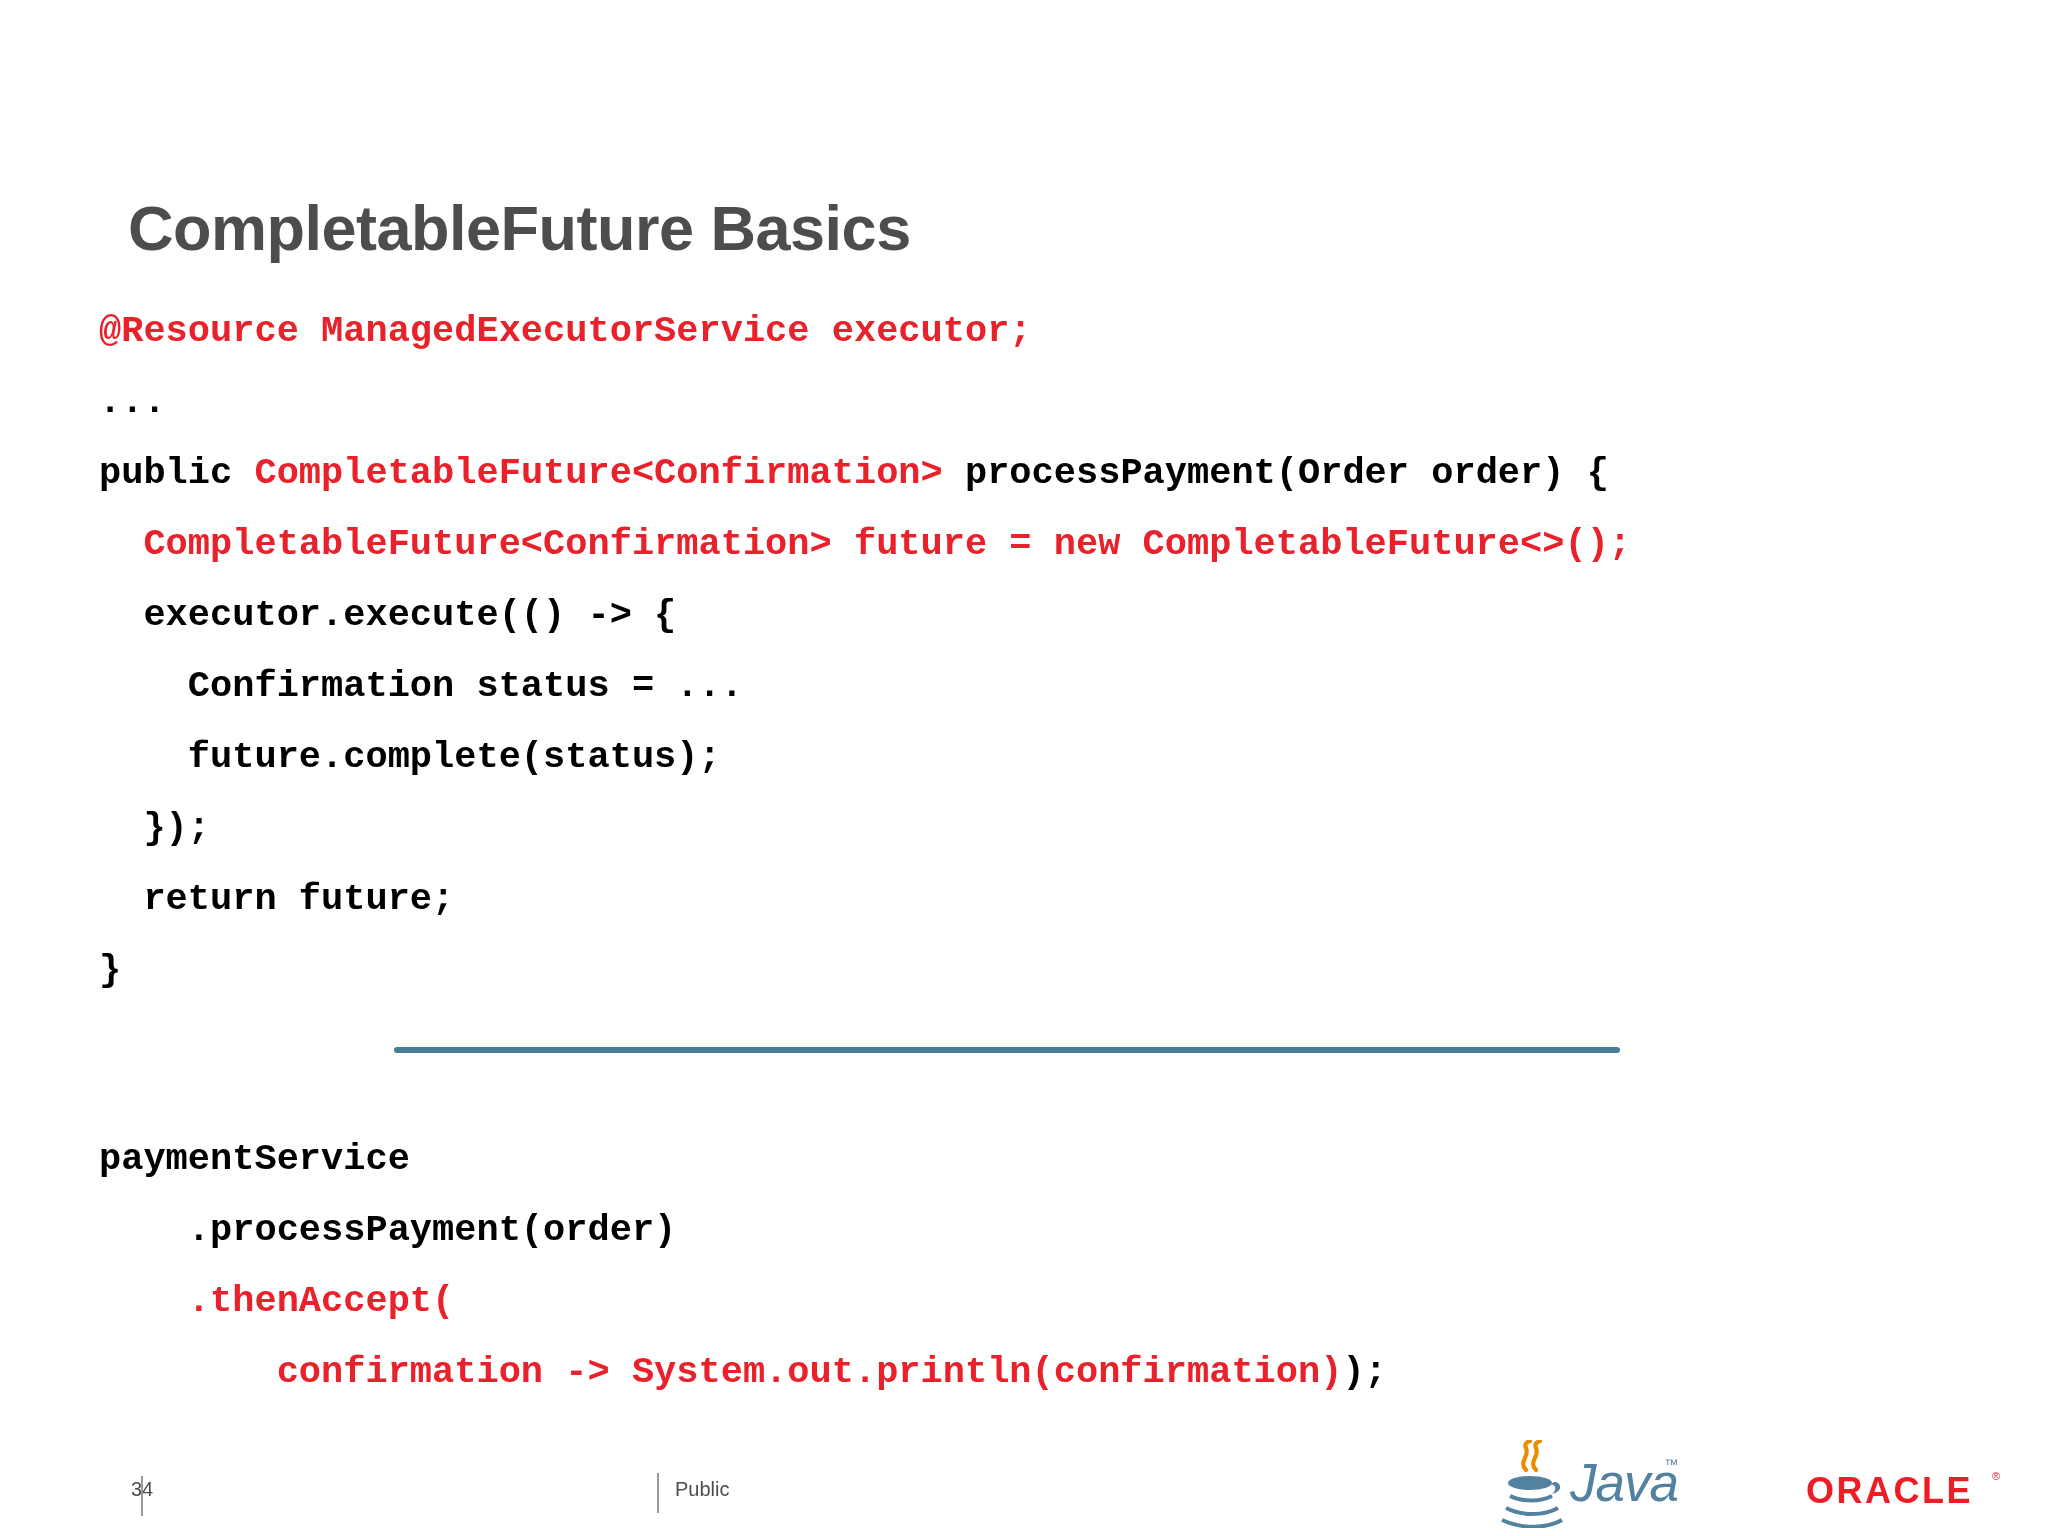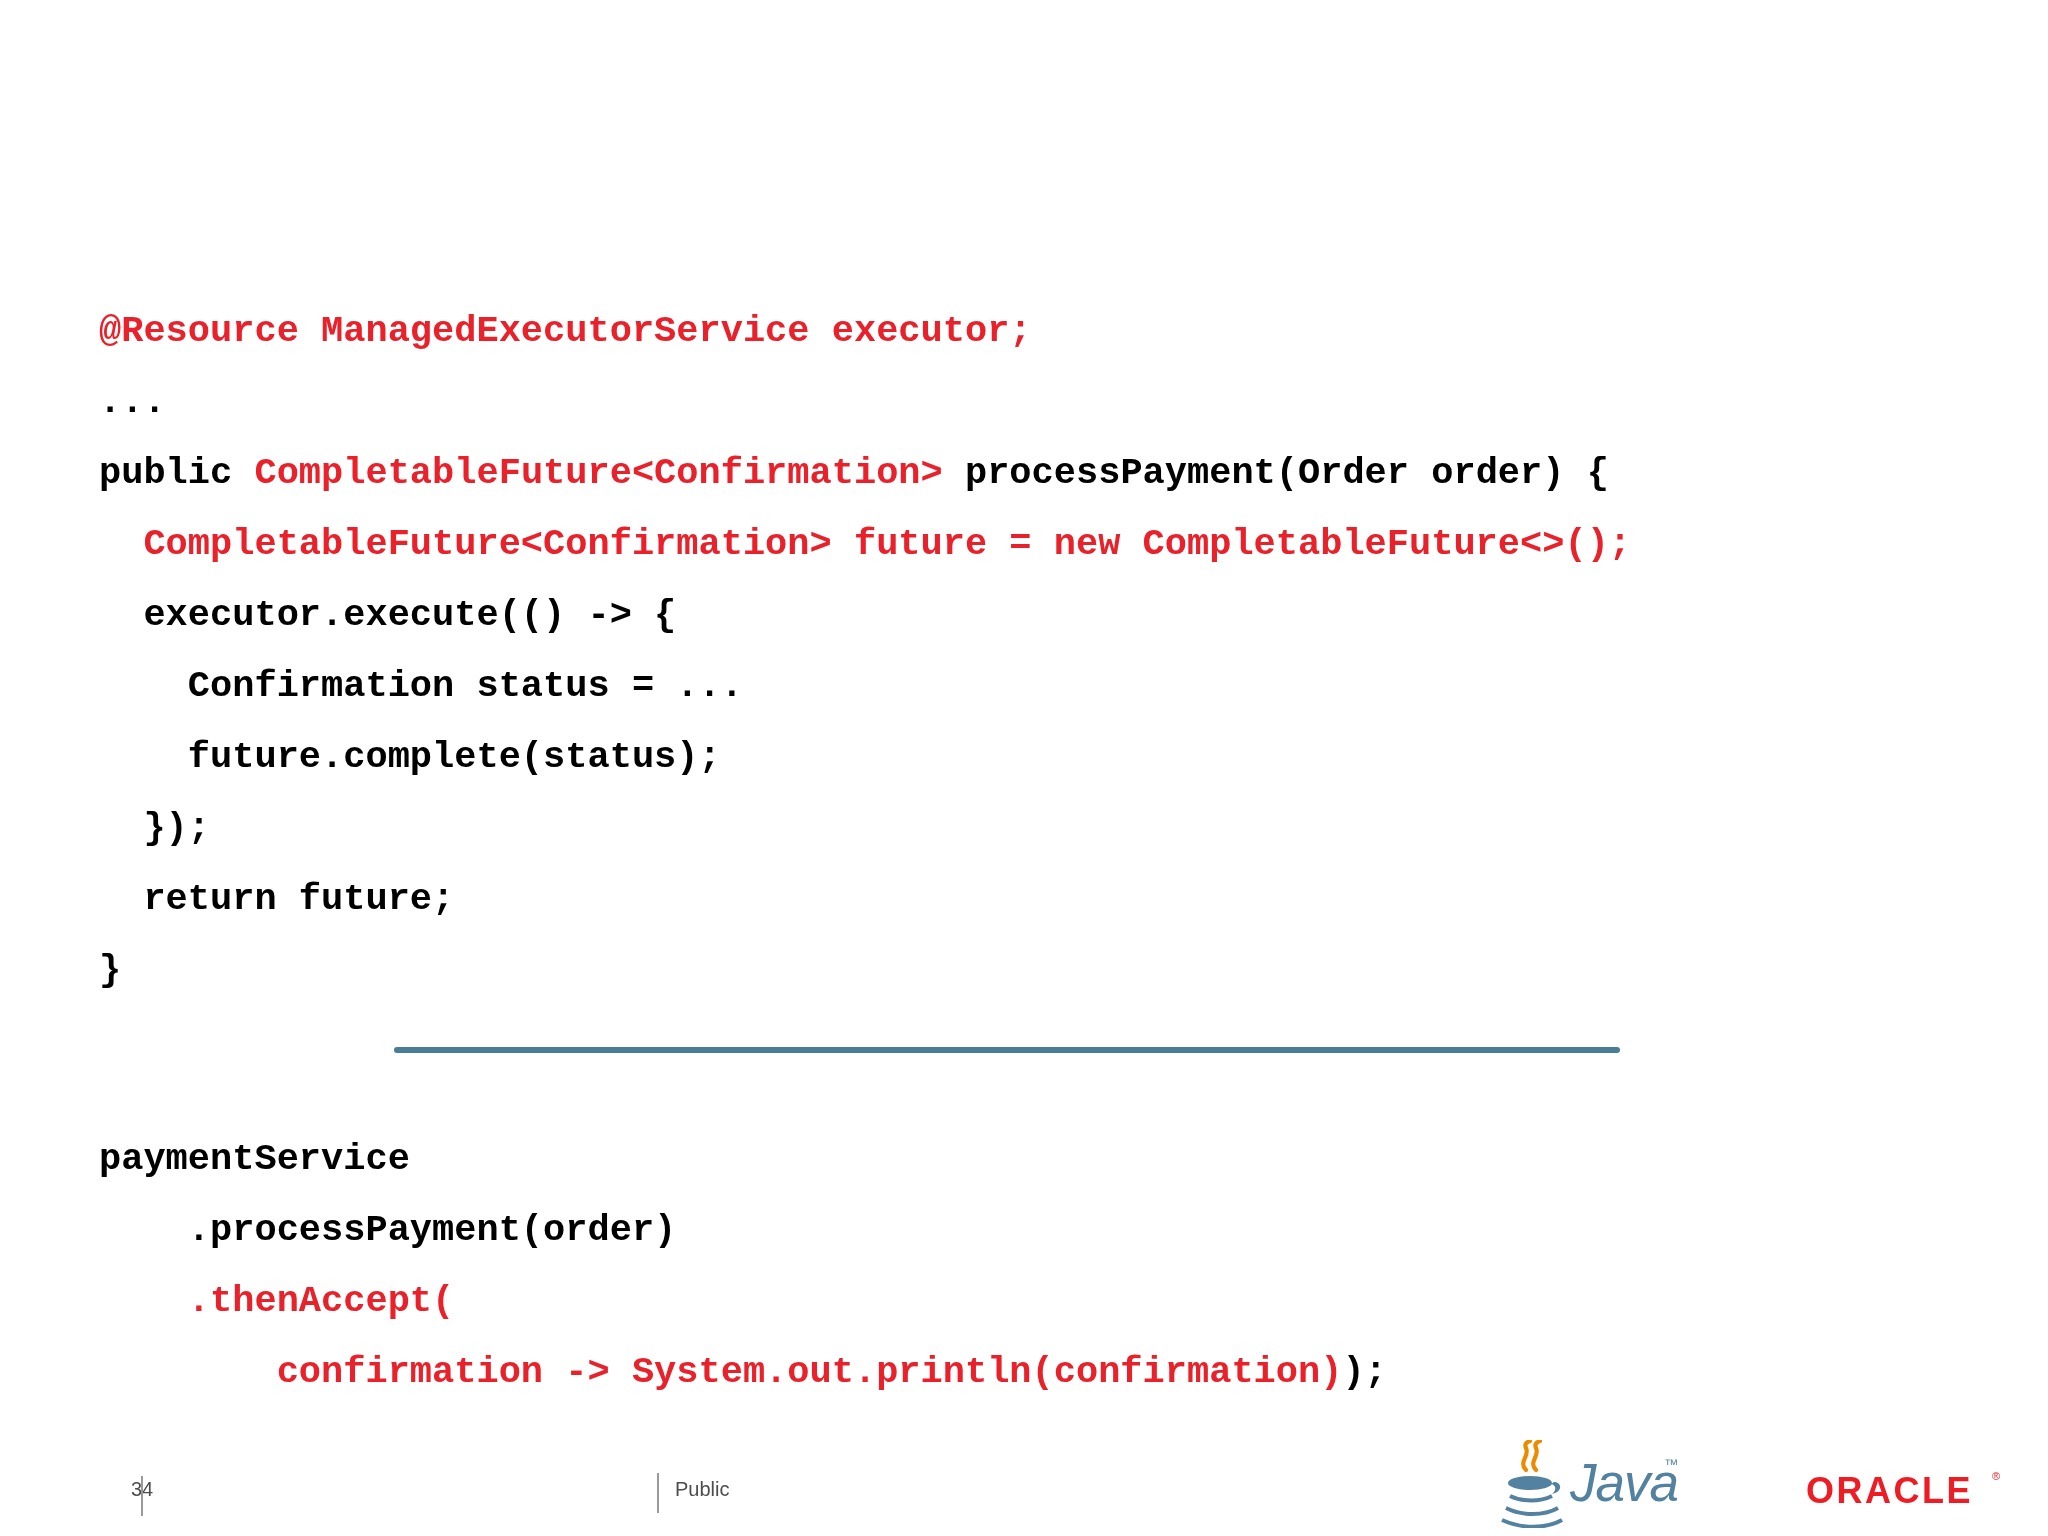--- a/index.html
+++ b/index.html
@@ -176,20 +176,21 @@
     font-size: 11px;
     color: #ee1c25;
     font-family: "Liberation Sans", sans-serif;
   }
 </style>
 </head>
 <body>
 
 <div class="slide">
 
+  <h1 class="slide-title">CompletableFuture Basics</h1>
 
   <div class="code-block code-block-top"><div class="code-line"><span class="tok-red">@Resource ManagedExecutorService executor;</span></div><div class="code-line"><span class="tok-black">...</span></div><div class="code-line"><span class="tok-black">public </span><span class="tok-red">CompletableFuture&lt;Confirmation&gt;</span><span class="tok-black"> processPayment(Order order) {</span></div><div class="code-line"><span class="tok-red">  CompletableFuture&lt;Confirmation&gt; future = new CompletableFuture&lt;&gt;();</span></div><div class="code-line"><span class="tok-black">  executor.execute(() -&gt; {</span></div><div class="code-line"><span class="tok-black">    Confirmation status = ...</span></div><div class="code-line"><span class="tok-black">    future.complete(status);</span></div><div class="code-line"><span class="tok-black">  });</span></div><div class="code-line"><span class="tok-black">  return future;</span></div><div class="code-line"><span class="tok-black">}</span></div></div>
 
   <div class="divider"></div>
 
   <div class="code-block code-block-bottom"><div class="code-line"><span class="tok-black">paymentService</span></div><div class="code-line"><span class="tok-black">    .processPayment(order)</span></div><div class="code-line"><span class="tok-red">    .thenAccept(</span></div><div class="code-line"><span class="tok-red">        confirmation -&gt; System.out.println(confirmation)</span><span class="tok-black">);</span></div></div>
 
   <div class="footer">
     <span class="footer-pagenum">34</span>
     <span class="footer-rule"></span>

